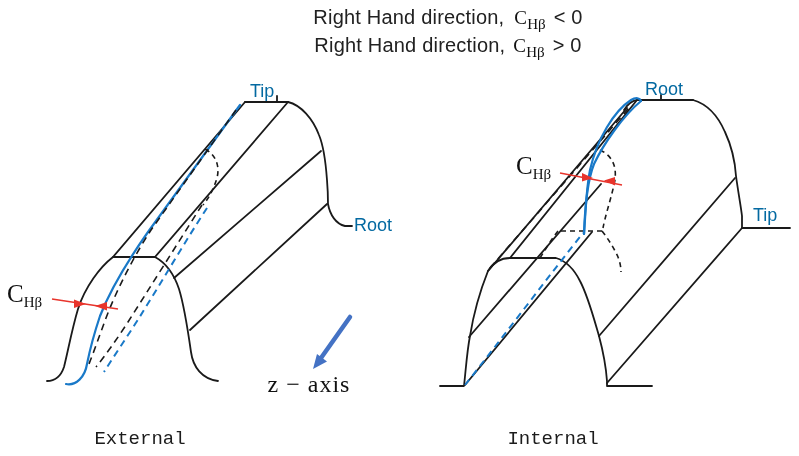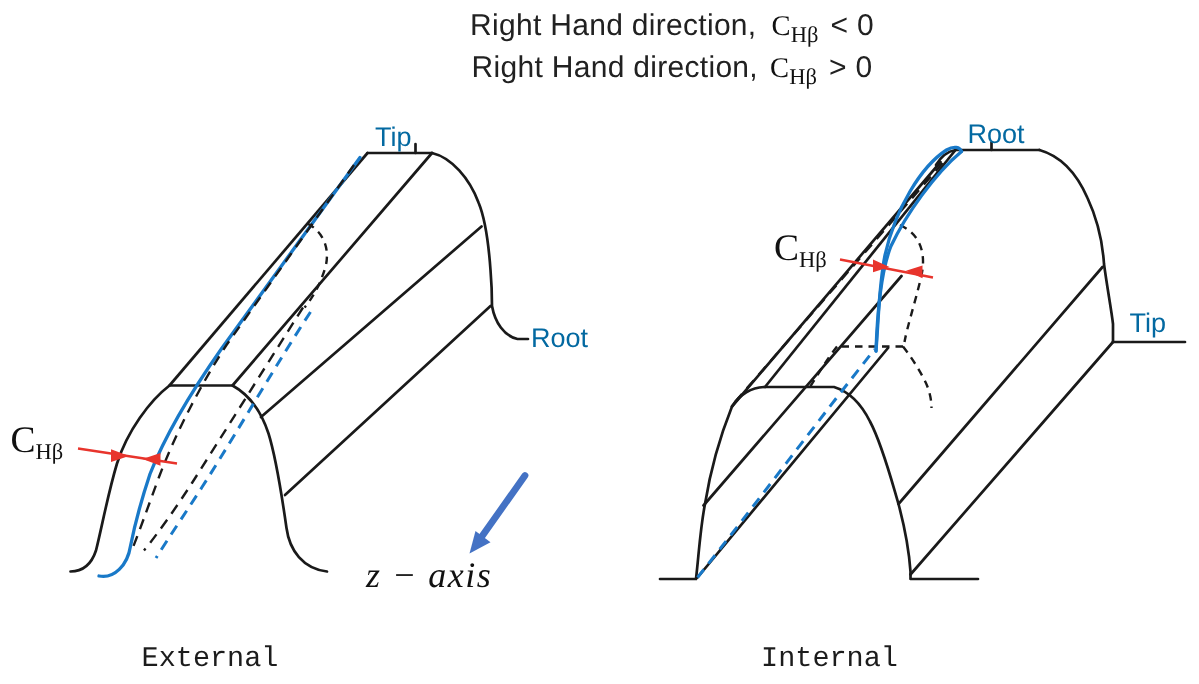--- a/index.html
+++ b/index.html
@@ -24,22 +24,22 @@
   
   .txt{position:absolute;white-space:nowrap;}
   .title-line{left:95px;width:706px;text-align:center;font-size:20px;letter-spacing:0.2px;color:#212121;}
   .t1{top:6px;} .t2{top:34px;}
   .sub{font-size:13px;vertical-align:-4px;letter-spacing:0;}
   .gap-l{margin-left:10px;} .gap-s{margin-left:8px;}
   .facelabel{font-size:18px;color:#0369a1;}
   .caption{font-size:19px;color:#1c1c1c;font-family:Liberation Mono, monospace;}
   .measure{font-family:"Liberation Serif",serif;font-size:25px;color:#111;}
   .measure .sub{font-size:15px;vertical-align:-5px;}
-  .zaxis{font-family:"Liberation Serif",serif;font-style:italic;font-size:24px;color:#111;
-         left:244px;top:371px;width:130px;text-align:left;letter-spacing:1px;}
+  .zaxis{font-family:"Liberation Serif",serif;font-size:24px;color:#111;
+         left:244px;top:371px;width:130px;text-align:center;letter-spacing:1px;}
 </style>
 </head>
 <body>
 
 <div id="stage">
 
   <svg width="799" height="456" viewBox="0 0 799 456">
 
     <g>
 

